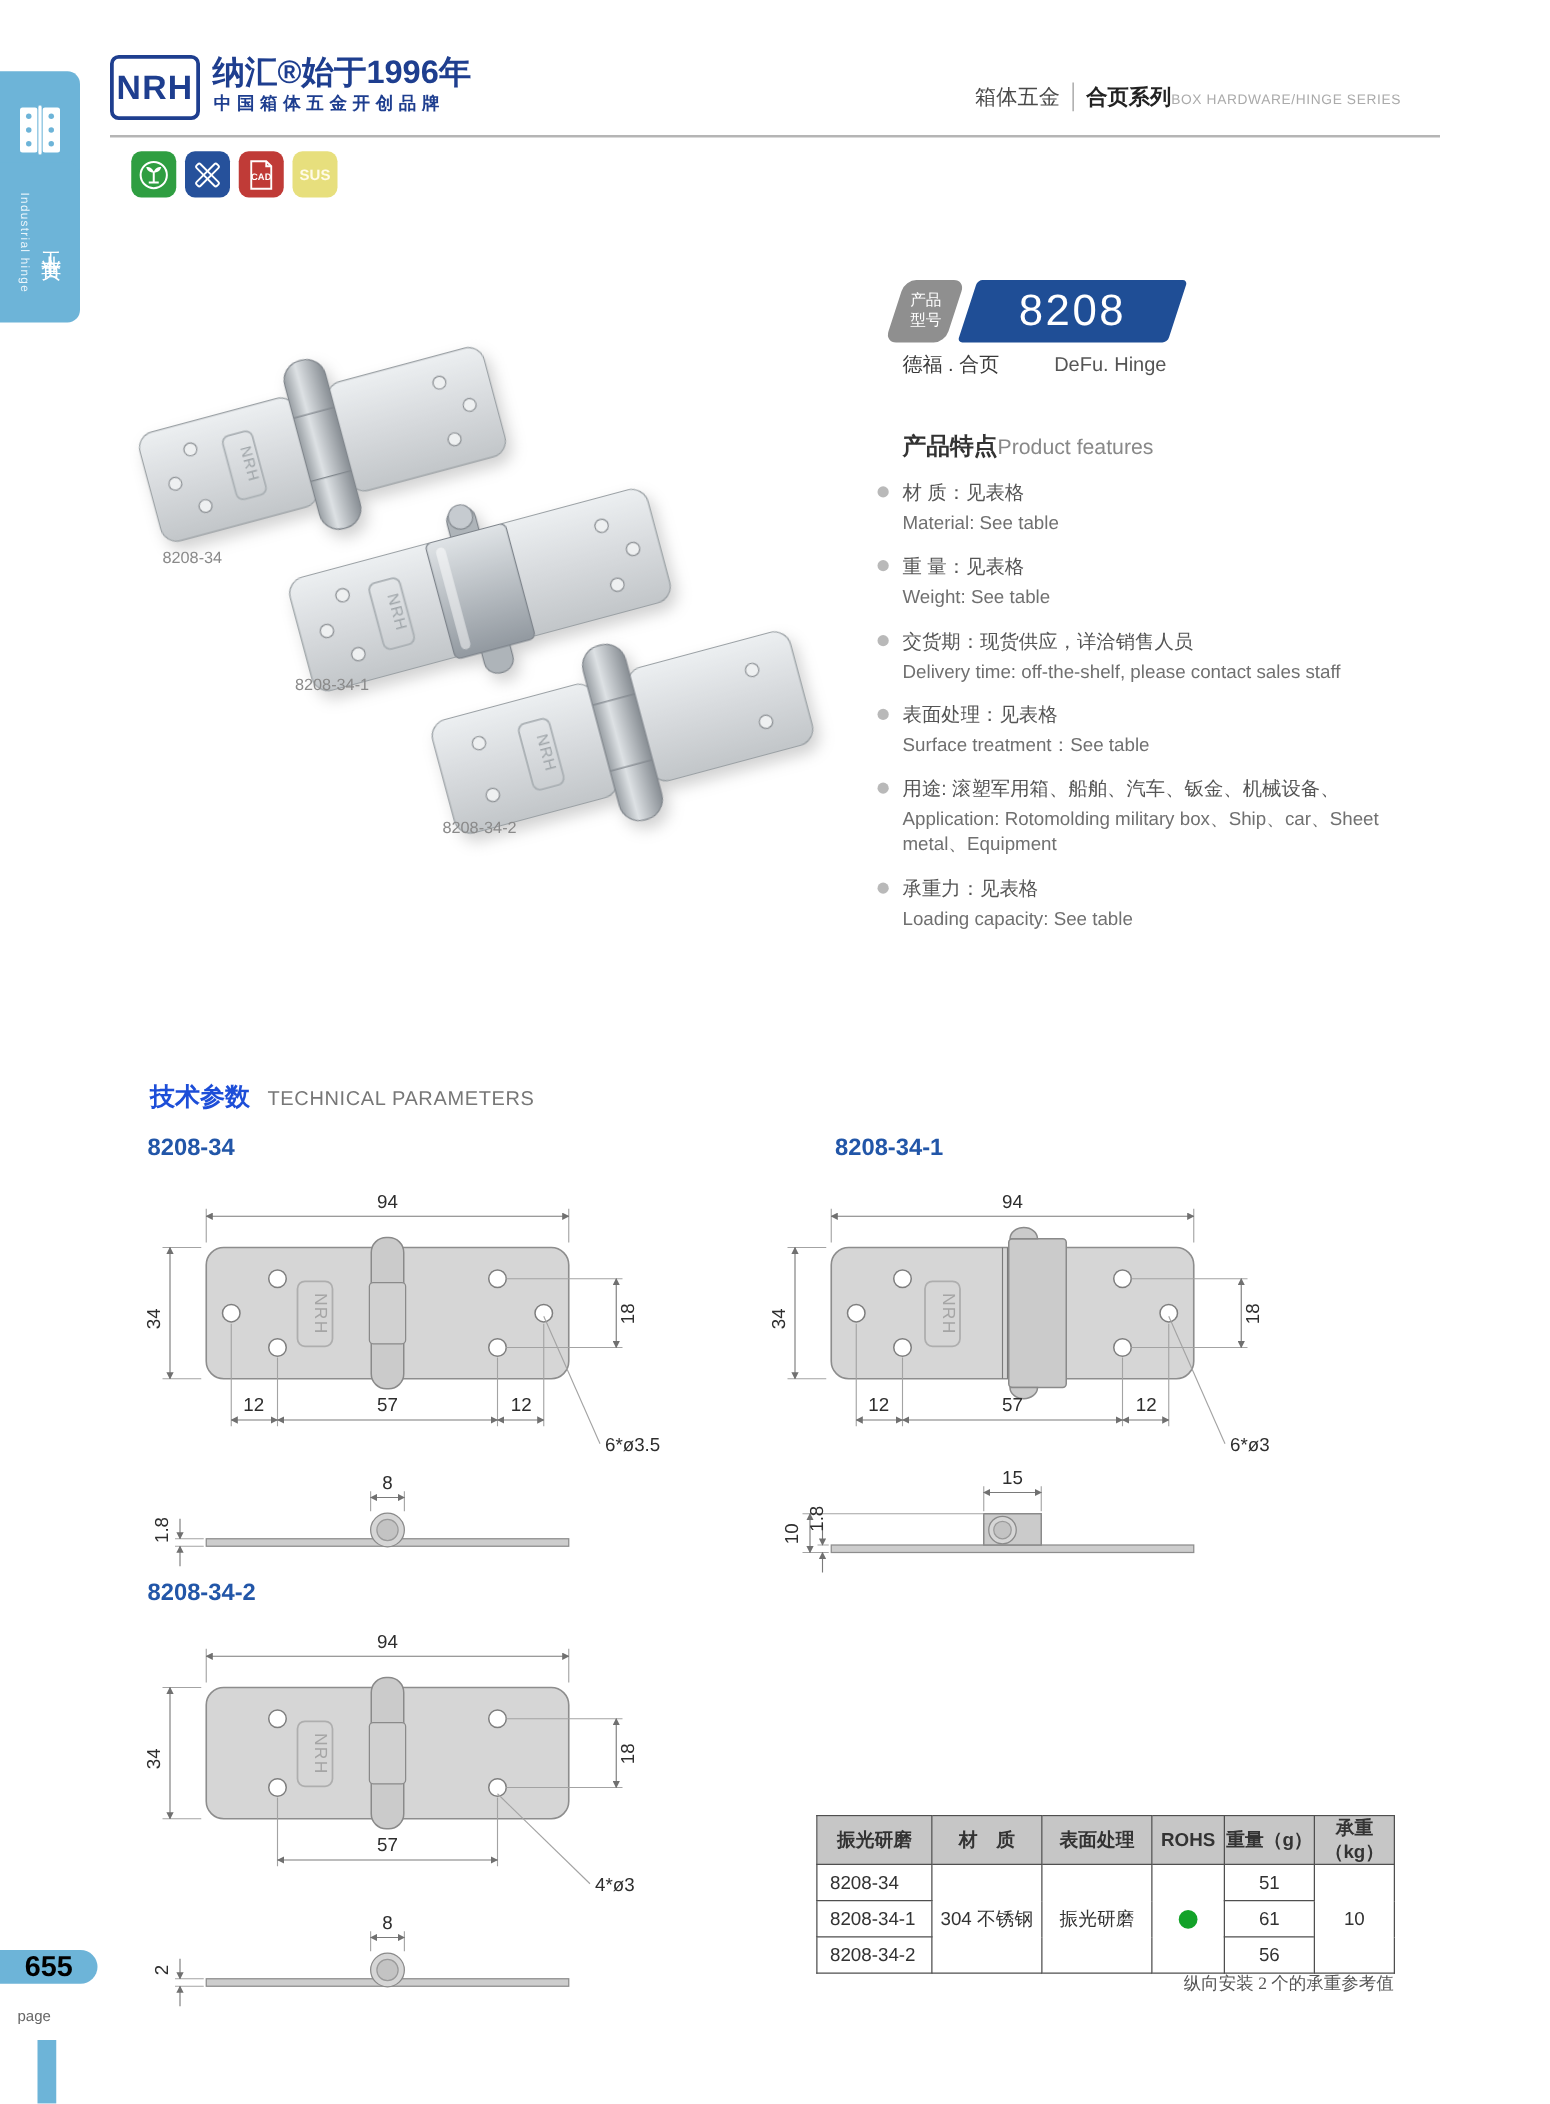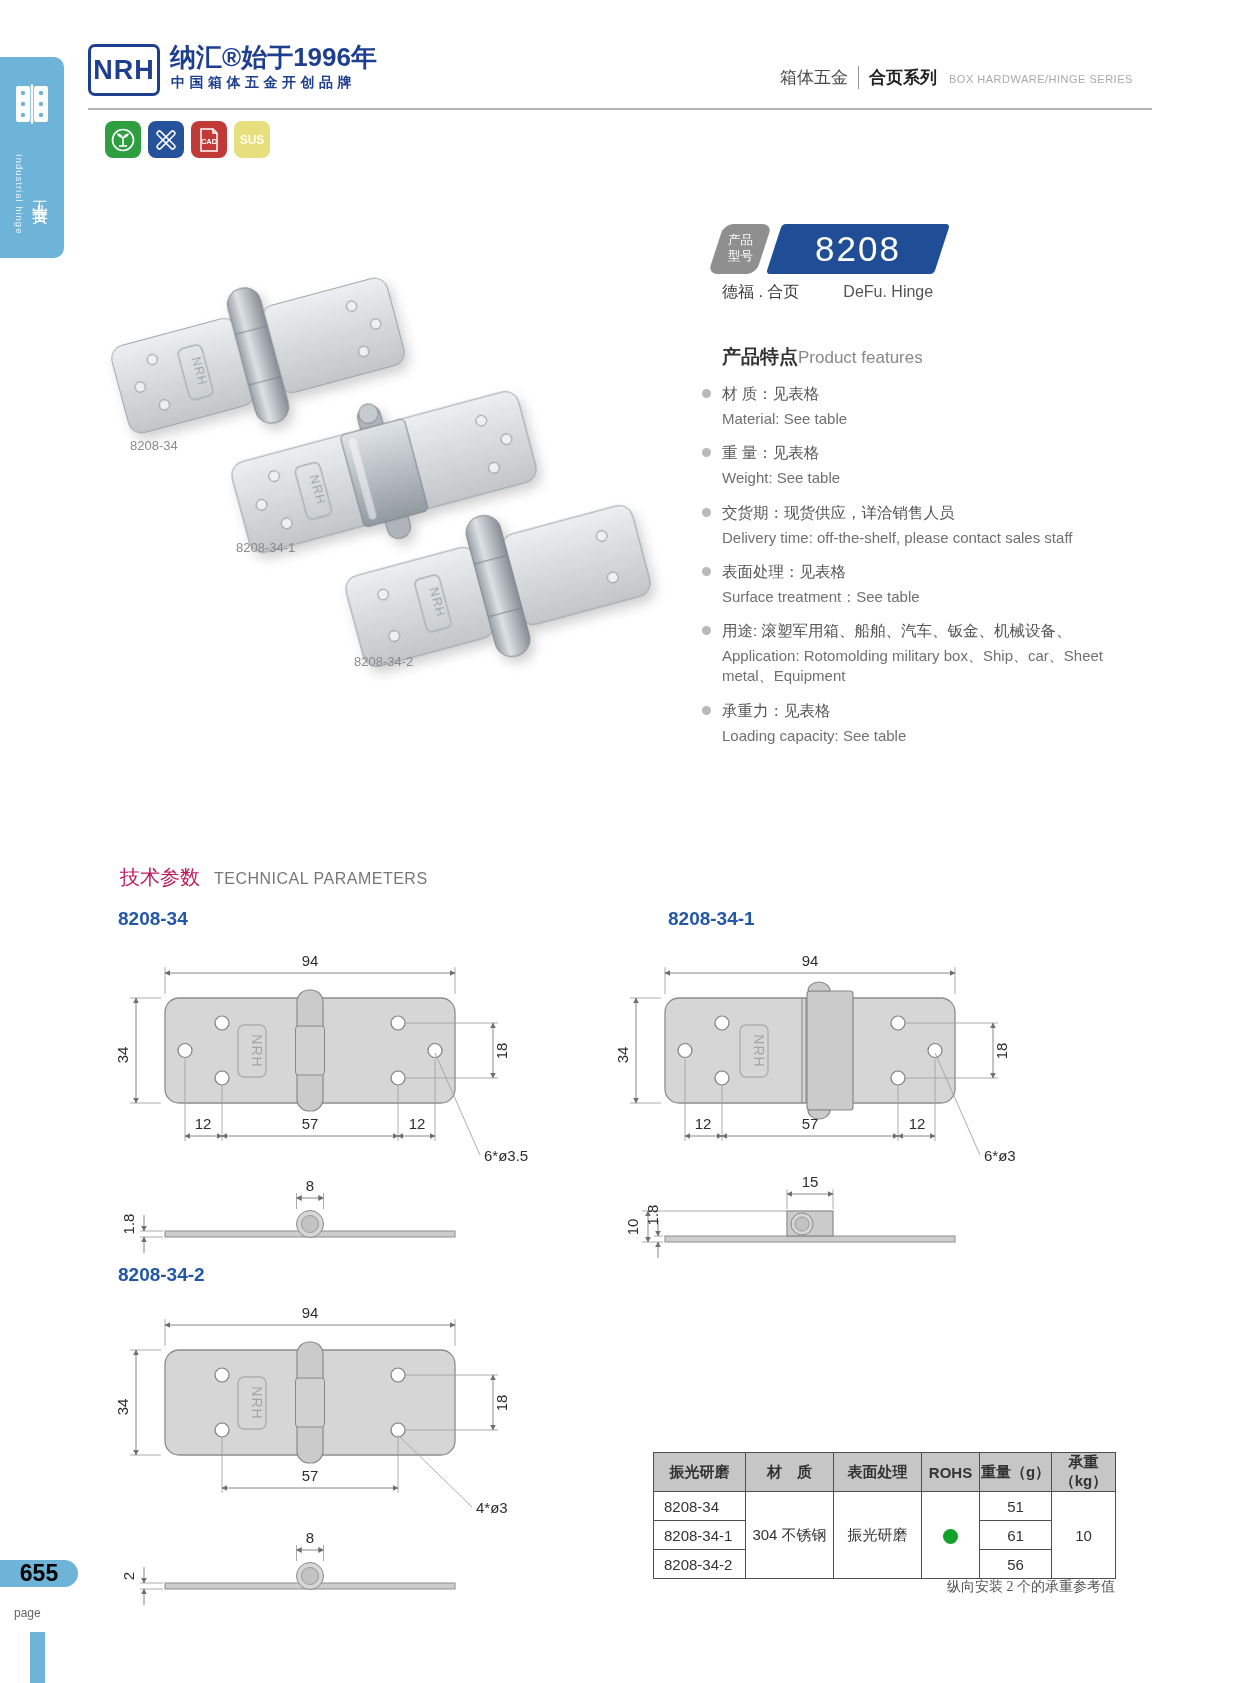--- a/index.html
+++ b/index.html
@@ -9,21 +9,21 @@
 
   
   .logo{left:88px;top:44px;width:66px;height:46px;border:3px solid var(--c-brand,#1e3e8f);
         border-radius:7px;display:flex;align-items:center;justify-content:center;
         font-weight:bold;font-size:27px;color:var(--c-brand,#1e3e8f);letter-spacing:1px;}
   .brand-title{left:170px;top:40px;font-size:26px;font-weight:bold;color:var(--c-brand,#1e3e8f);}
   .brand-sub{left:171px;top:74px;font-size:14px;font-weight:bold;letter-spacing:4.5px;color:var(--c-brand,#1e3e8f);}
   .series{left:780px;top:66px;width:360px;display:flex;align-items:baseline;}
   .series .cat{font-size:17px;color:#4a4a4a;padding-right:10px;}
   .series .ser{font-size:17px;font-weight:bold;color:#222;border-left:1px solid #999;padding-left:10px;}
-  .series .en{font-size:11px;color:#aaa;margin-left:12px;letter-spacing:.5px;}
+  .series .en{font-size:11px;color:#aaa;letter-spacing:.5px;}
   .hdr-line{left:88px;top:108px;width:1064px;height:2px;background:#b5b5b5;}
 
   
   .tab1{left:0;top:57px;width:64px;height:94px;background:var(--c-sidebar,#6db4d8);
         border-radius:0 10px 10px 0;display:flex;align-items:center;justify-content:center;}
   .tab2{left:0;top:130px;width:64px;height:128px;background:var(--c-sidebar,#6db4d8);
         border-radius:0 10px 10px 0;display:flex;align-items:center;justify-content:center;gap:4px;}
   .v-en{writing-mode:vertical-rl;font-size:9.5px;color:#eaf5fb;letter-spacing:1px;}
   .v-cn{writing-mode:vertical-rl;text-orientation:upright;font-size:16px;color:#fff;letter-spacing:3px;}
 
@@ -53,21 +53,21 @@
   .feat-title .cn{font-size:19px;font-weight:bold;color:#333;}
   .feat-title .en{font-size:17px;color:#888;}
   .features{left:722px;top:384px;width:408px;}
   .feature{position:relative;margin-bottom:14px;}
   .feature .bullet{position:absolute;left:-20px;top:5px;width:9px;height:9px;border-radius:50%;background:#b9b9b9;}
   .feature .cn{font-size:15.5px;color:#555;}
   .feature .en{font-size:15px;color:#707070;margin-top:4px;line-height:1.35;}
 
   
   .tech-title{left:120px;top:864px;display:flex;gap:14px;align-items:baseline;}
-  .tech-title .cn{font-size:20px;font-weight:normal;color:#be185d;}
+  .tech-title .cn{font-size:20px;font-weight:bold;color:#1d4ed8;}
   .tech-title .en{font-size:16px;color:#777;letter-spacing:.5px;}
   .dlabel{font-size:19px;font-weight:bold;color:var(--c-label,#2256a8);}
 
   svg text{font-family:"Liberation Sans","DejaVu Sans",sans-serif;}
   .plate{fill:#d6d6d6;stroke:#8d8d8d;stroke-width:1.3;}
   .hole{fill:#fff;stroke:#7e7e7e;stroke-width:1.2;}
   .barrel{fill:#cbcbcb;stroke:#8a8a8a;stroke-width:1.2;}
   .barrel2{fill:#d1d1d1;stroke:#8a8a8a;stroke-width:1;}
   .stamp{fill:none;stroke:#aeaeae;stroke-width:1.4;}
   .stamptxt{fill:#a5a5a5;font-size:14px;letter-spacing:1px;text-anchor:middle;}

